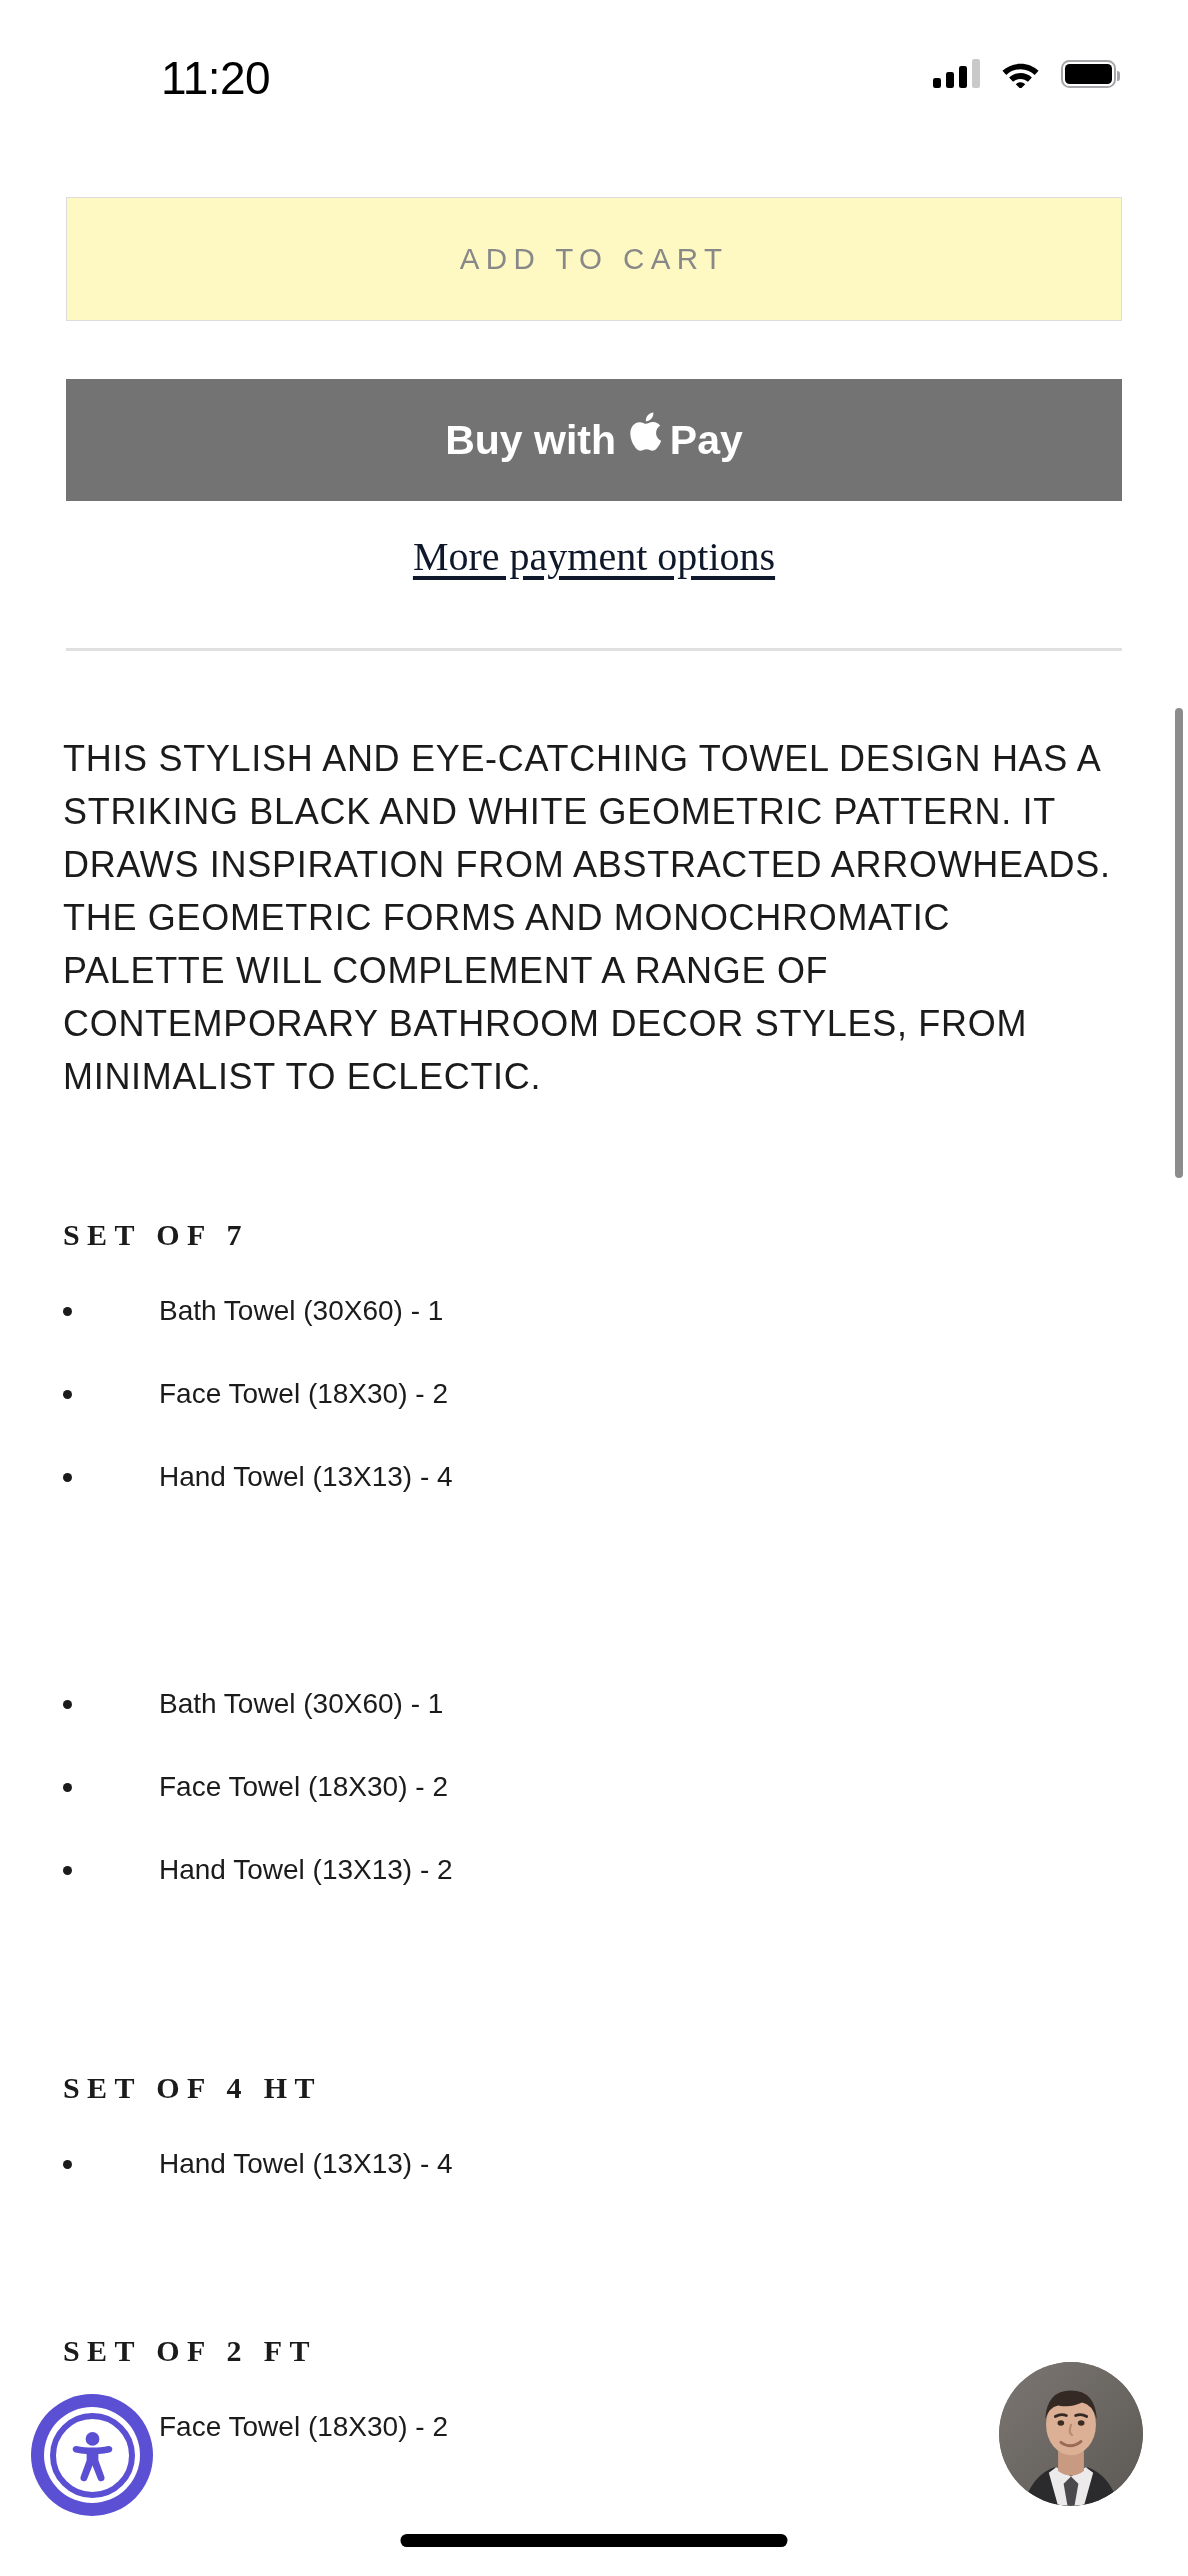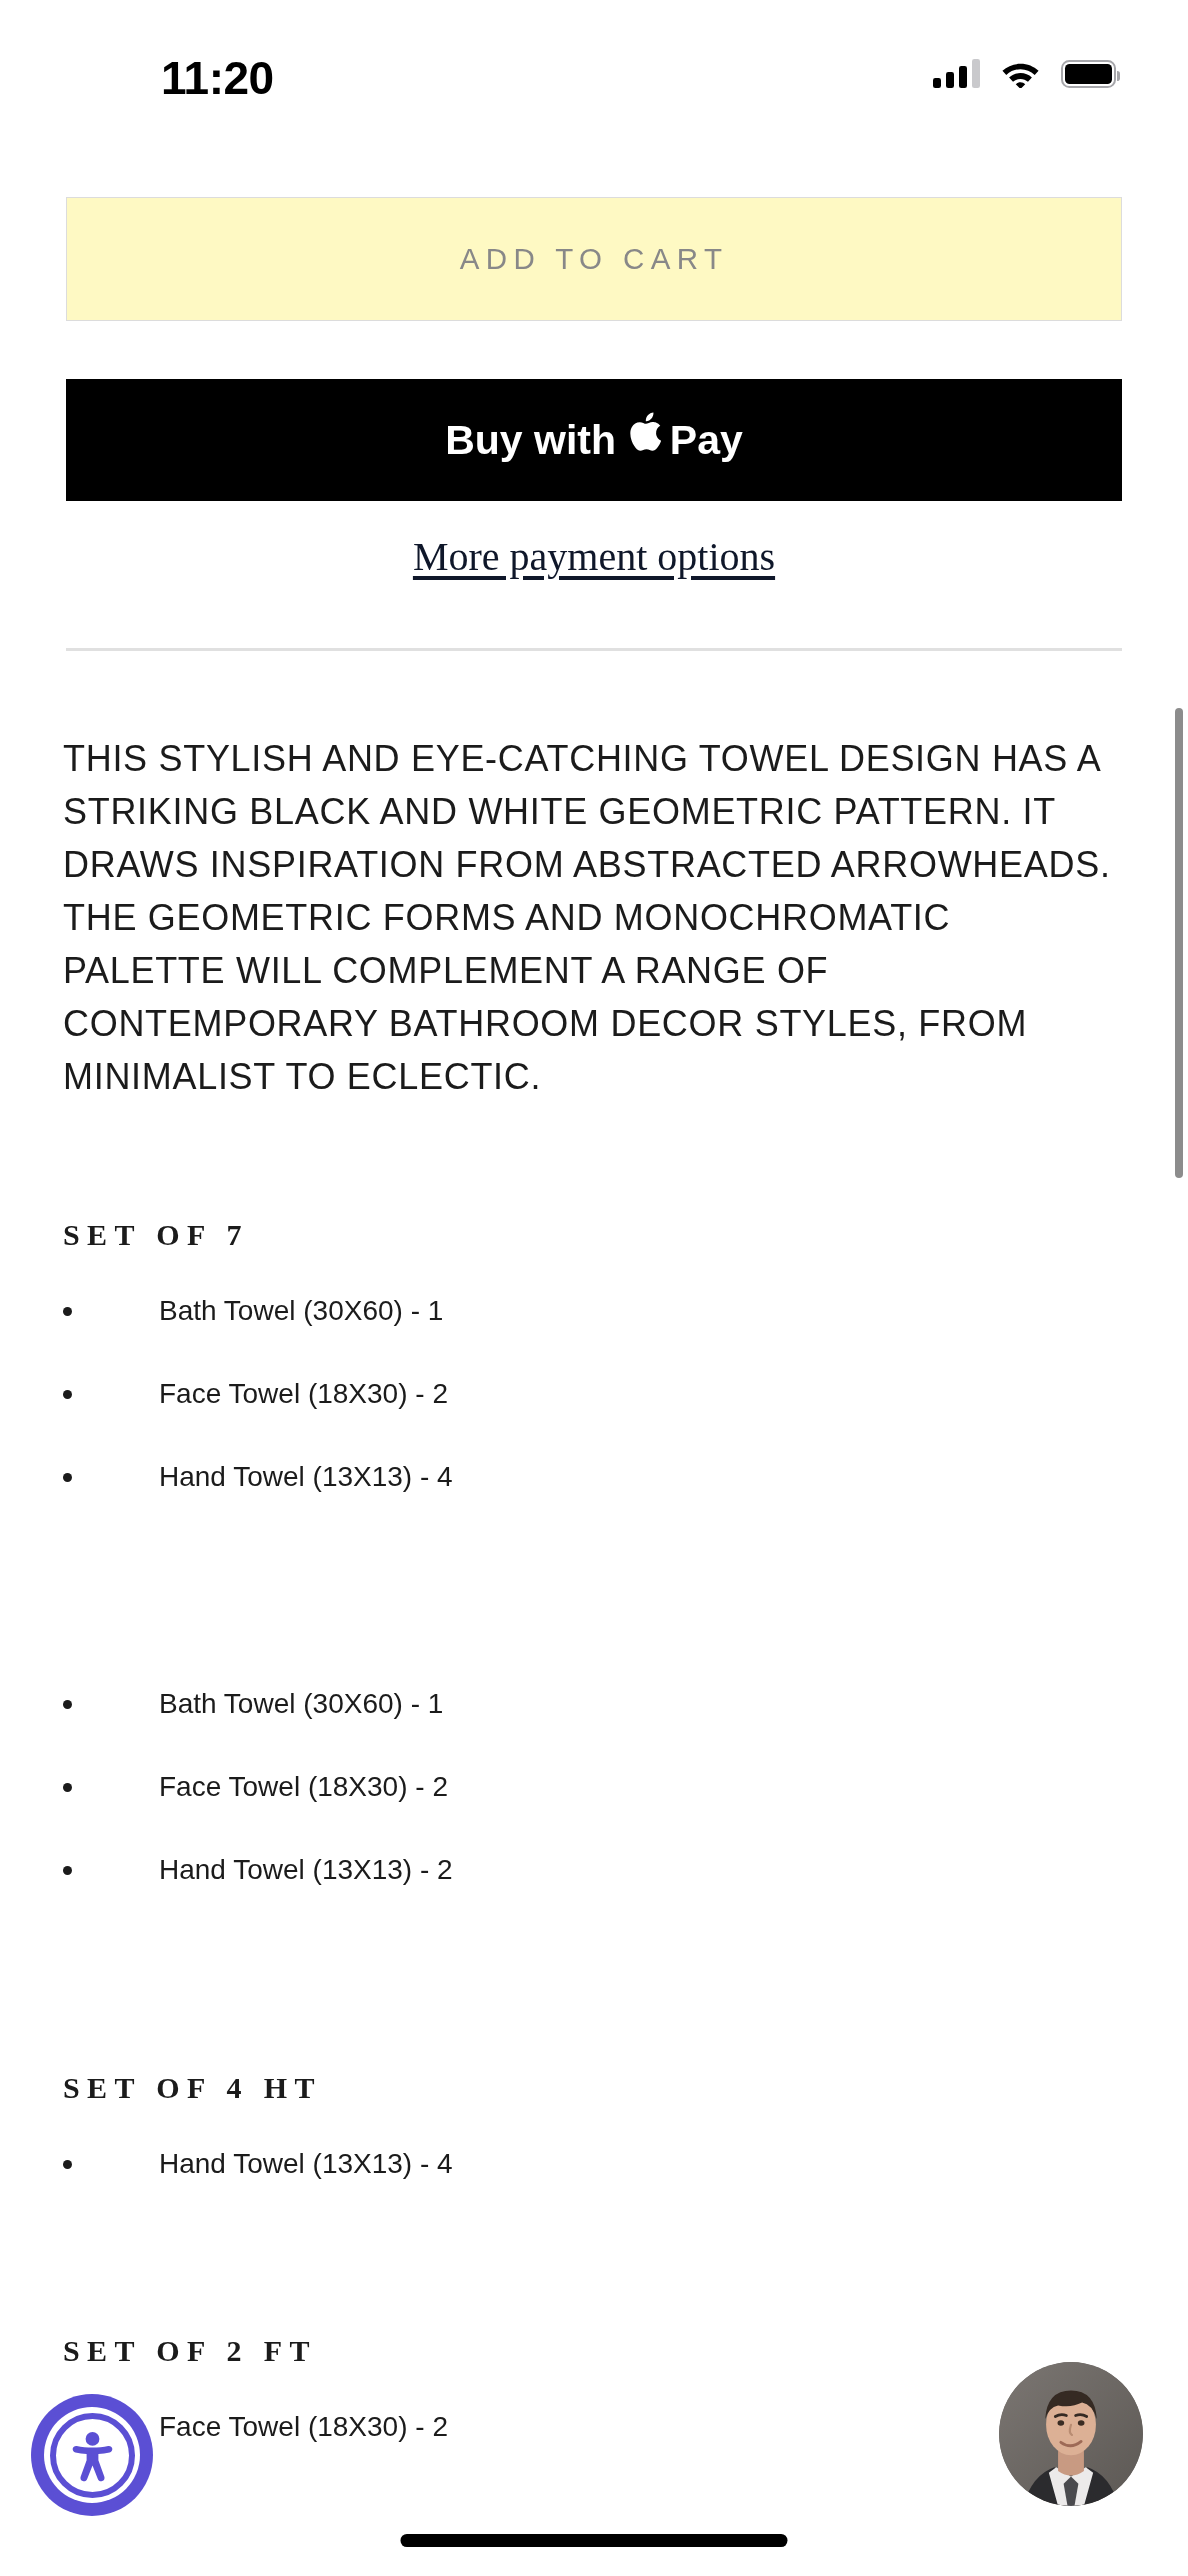--- a/index.html
+++ b/index.html
@@ -17,21 +17,21 @@
     background:#ffffff;
   }
 
   
   .status-bar {
     position:absolute; top:0; left:0;
     width:1188px; height:111px;
   }
   .status-time {
     position:absolute; left:161px; top:51px;
-    font-size:46px; font-weight:700;
+    font-size:46px; font-weight:400;
     letter-spacing:-0.5px;
     color:#000;
   }
   .status-icons {
     position:absolute; right:72px; top:57px;
     display:flex; align-items:flex-end; gap:20px;
   }
   .sig { display:flex; align-items:flex-end; gap:4.6px; height:31px; }
   .sig i { display:block; width:8.3px; background:#000; border-radius:2.3px; }
   .sig i:nth-child(1){ height:10px; }
@@ -69,21 +69,21 @@
     font-size:29.5px;
     letter-spacing:6.4px;
     color:#888888;
     cursor:pointer;
   }
 
   
   .btn-apple-pay {
     position:absolute; left:66px; top:379px;
     width:1056px; height:122px;
-    background:#000000;
+    background:#737373;
     display:flex; align-items:center; justify-content:center;
     cursor:pointer;
   }
   .apay-label {
     color:#ffffff;
     font-size:41px; font-weight:700;
     letter-spacing:0px;
     display:flex; align-items:center;
   }
   .apay-logo {

